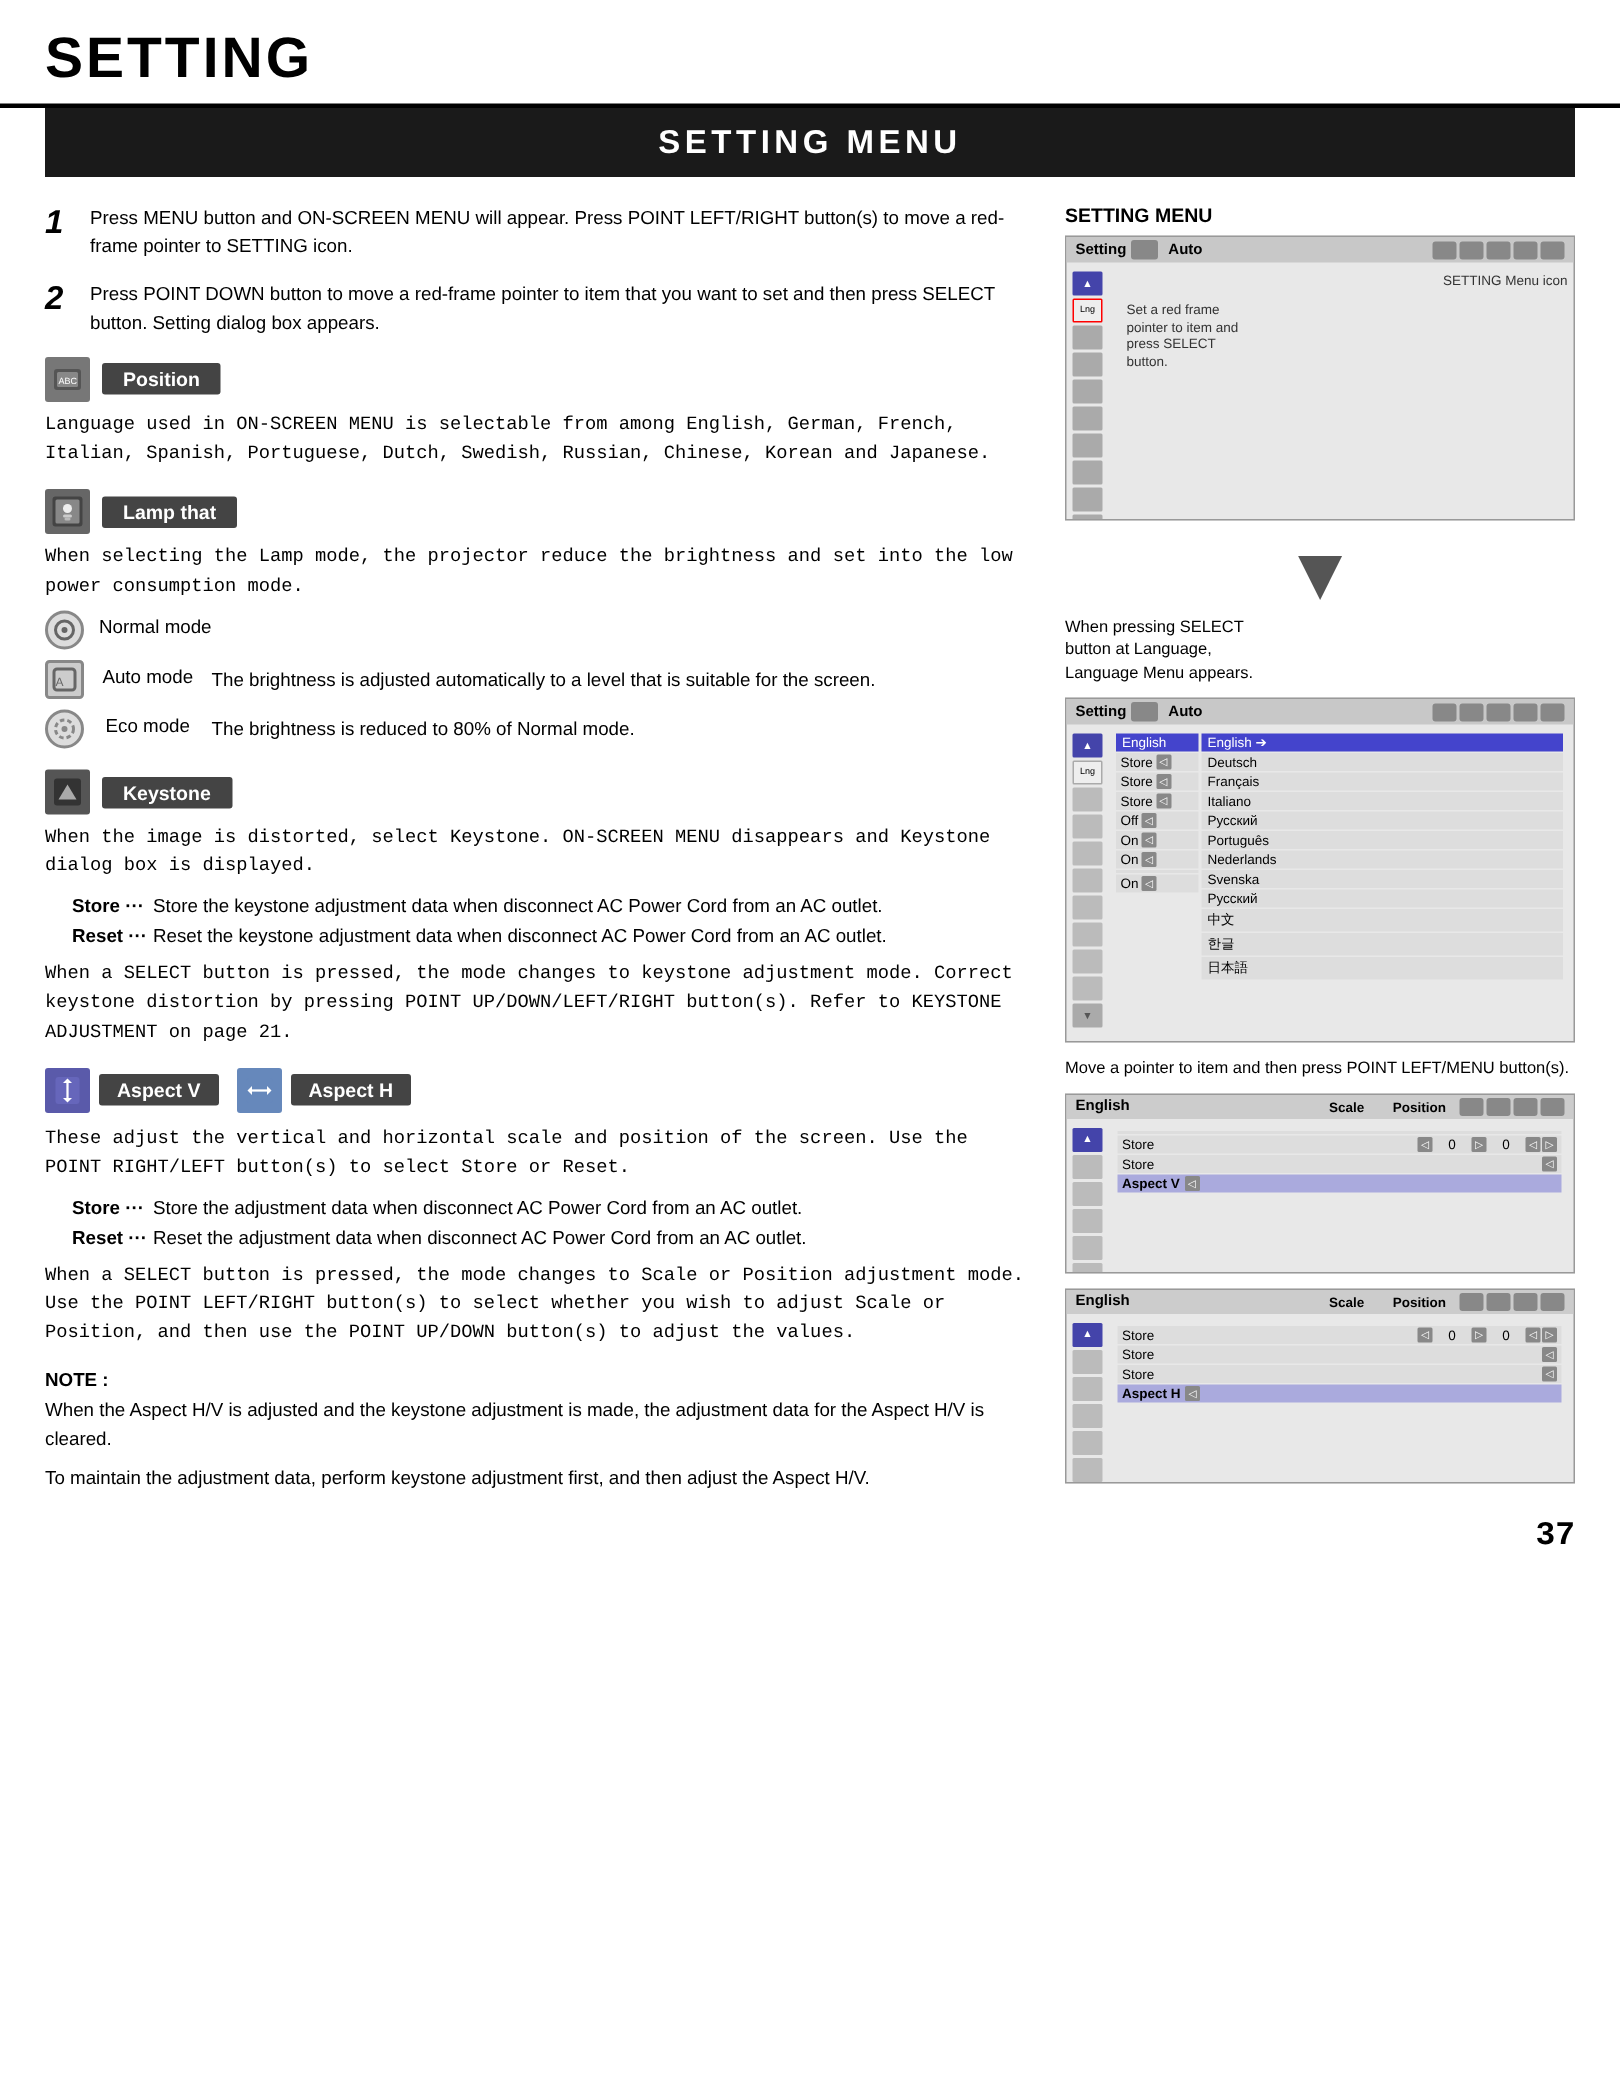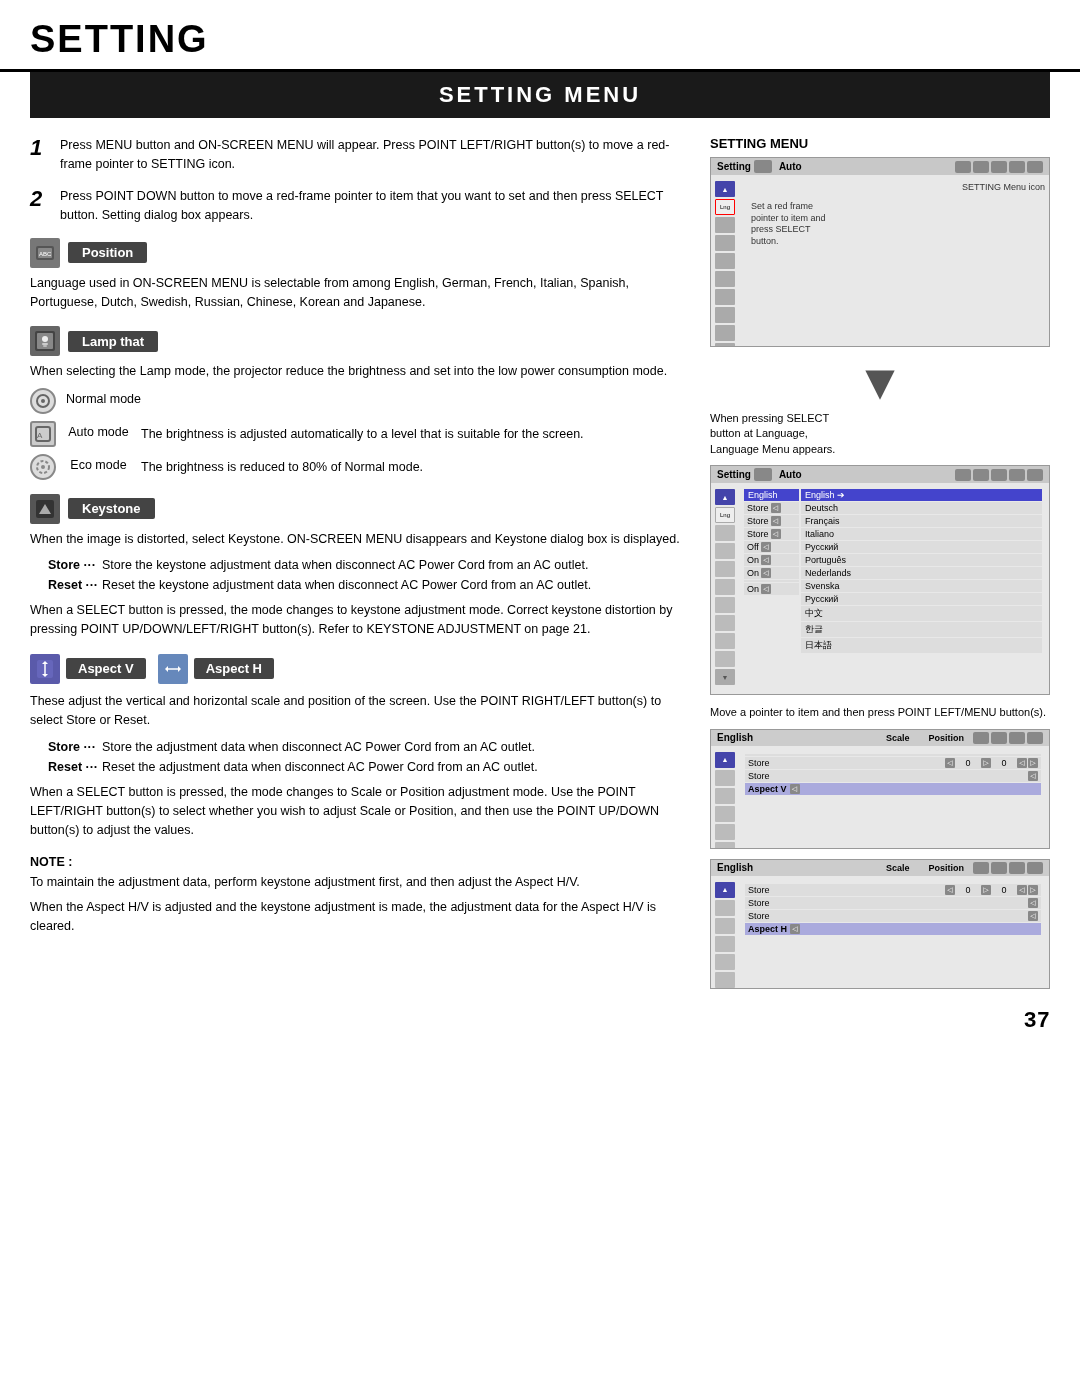--- a/index.html
+++ b/index.html
@@ -106,20 +106,21 @@
       color: #fff;
       font-weight: 700;
       font-size: 13px;
       padding: 3px 14px;
       border-radius: 2px;
     }
     .feature-desc {
       font-size: 12.5px;
       line-height: 1.55;
       margin-bottom: 6px;
+      font-family: Liberation Mono, monospace;
     }
 
     
     .mode-row {
       display: flex;
       align-items: flex-start;
       gap: 10px;
       margin-bottom: 7px;
       font-size: 12.5px;
     }
@@ -541,22 +542,22 @@
         <div class="item">
           <span class="key">Reset ···</span>
           <span>Reset the adjustment data when disconnect AC Power Cord from an AC outlet.</span>
         </div>
       </div>
       <p class="feature-desc">When a SELECT button is pressed, the mode changes to Scale or Position adjustment mode. Use the POINT LEFT/RIGHT button(s) to select whether you wish to adjust Scale or Position, and then use the POINT UP/DOWN button(s) to adjust the values.</p>
     </div>
 
     <div class="note-block">
       <p class="note-title">NOTE :</p>
+      <p class="note-text">When the Aspect H/V is adjusted and the keystone adjustment is made, the adjustment data for the Aspect H/V is cleared.</p>
       <p class="note-text">To maintain the adjustment data, perform keystone adjustment first, and then adjust the Aspect H/V.</p>
-      <p class="note-text">When the Aspect H/V is adjusted and the keystone adjustment is made, the adjustment data for the Aspect H/V is cleared.</p>
     </div>
 
   </div>
 
   <div class="right-col">
 
     <div class="right-col-upper">
       <p class="right-box-label">SETTING MENU</p>
 
       <div class="screen-panel" style="height:190px;">

